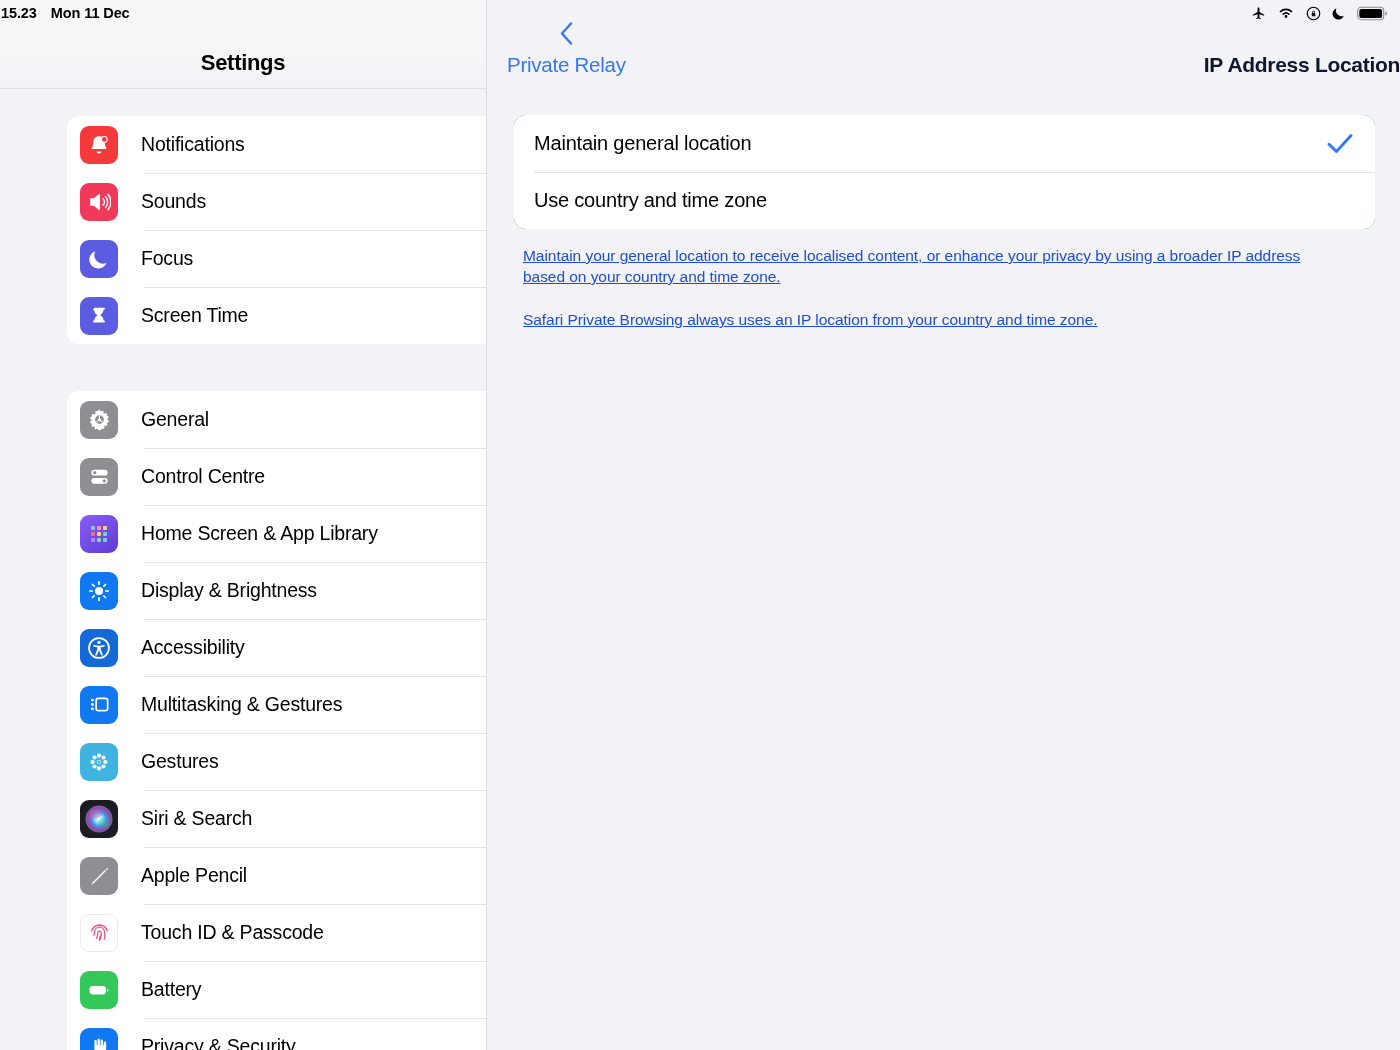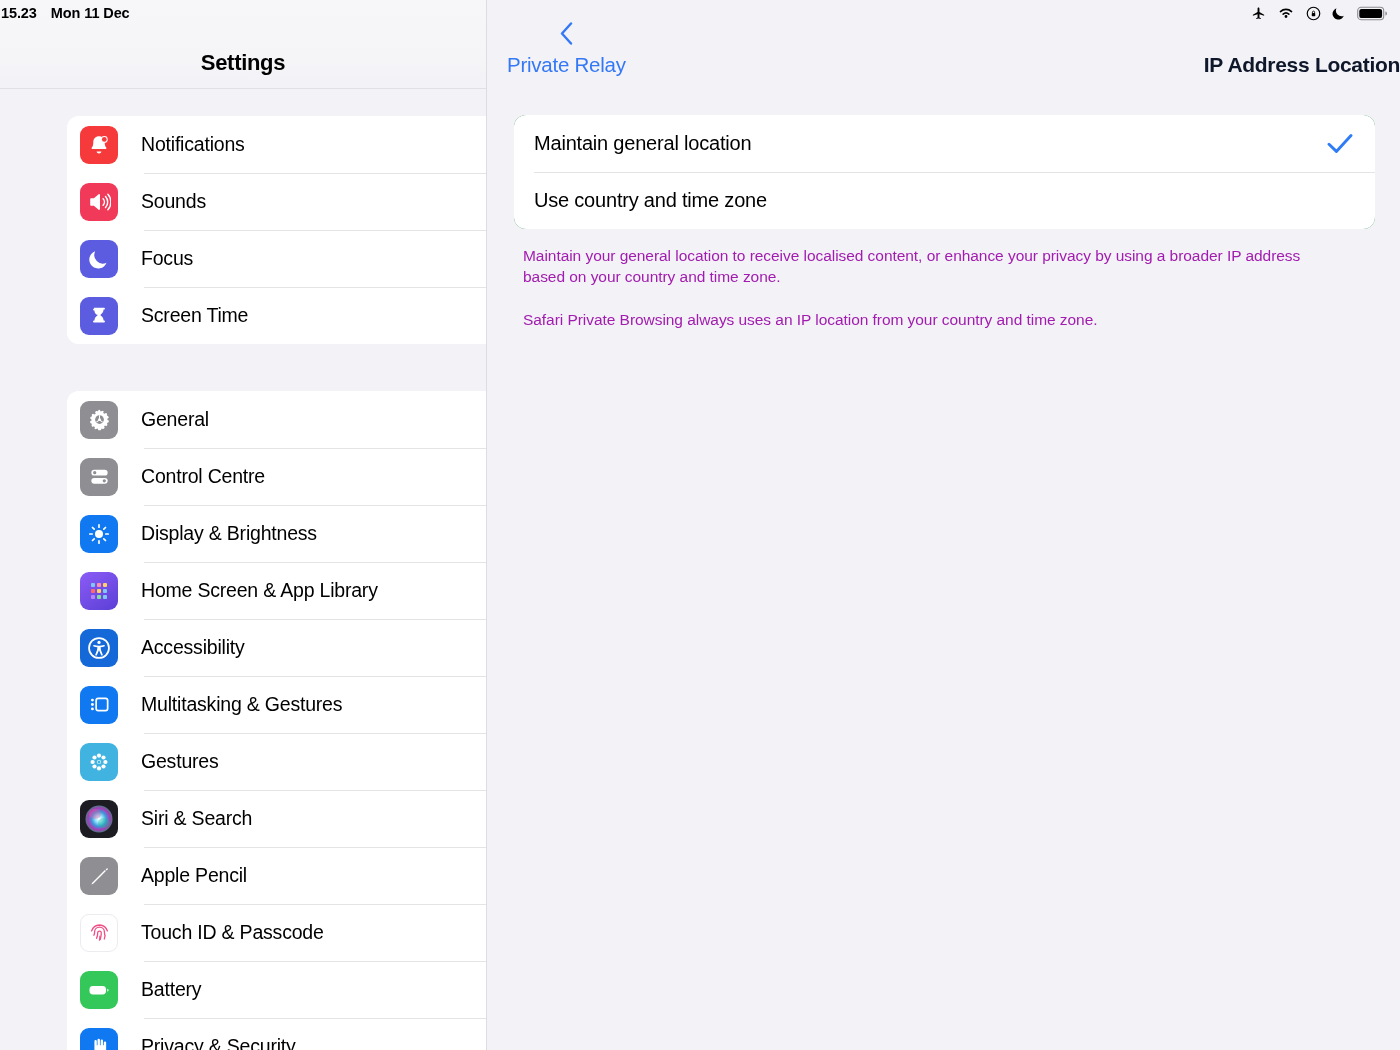--- a/index.html
+++ b/index.html
@@ -99,21 +99,21 @@
     content:""; position:absolute; top:0; left:20px; right:0; height:1px;
     background:#e4e4e7;
   }
   .opt-label { font-size:20px; color:#000; letter-spacing:-0.2px; }
   .opt-check { margin-left:auto; display:flex; align-items:center; }
   .opt-check svg { display:block; }
   .opt-check.hidden { visibility:hidden; }
 
   .footnote {
     margin:16px 22px 0 9px; font-size:15.5px; line-height:21px;
-    color:#a21caf; letter-spacing:-0.05px; max-width:820px;
+    color:#1d4ed8; letter-spacing:-0.05px; max-width:820px;text-decoration:underline;
   }
   .footnote.second { margin-top:22px; }
 </style>
 </head>
 <body>
 
 <div class="screen">
 
   <div class="statusbar">
     <div class="sb-left">
@@ -228,46 +228,46 @@
               <rect x="3.5" y="5" width="17" height="6" rx="3" fill="#fff"></rect>
               <circle cx="7" cy="8" r="1.7" fill="#8e8e93"></circle>
               <rect x="3.5" y="13.5" width="17" height="6" rx="3" fill="#fff"></rect>
               <circle cx="17" cy="16.5" r="1.7" fill="#8e8e93"></circle>
             </svg>
           </div>
           <div class="row-label">Control Centre</div>
         </div>
 
         <div class="row">
-          <div class="row-icon" style="background:#1079f2">
-            <svg width="24" height="24" viewBox="0 0 24 24">
-              <circle cx="12" cy="12" r="4" fill="#fff"></circle>
-              <g stroke="#fff" stroke-width="1.7" stroke-linecap="round">
-                <path d="M12 2.8v2.4M12 18.8v2.4M2.8 12h2.4M18.8 12h2.4M5.5 5.5l1.7 1.7M16.8 16.8l1.7 1.7M18.5 5.5l-1.7 1.7M7.2 16.8l-1.7 1.7"></path>
-              </g>
-            </svg>
-          </div>
-          <div class="row-label">Display &amp; Brightness</div>
-        </div>
-
-        <div class="row">
           <div class="row-icon" style="background:linear-gradient(145deg,#8b5cf6,#5b3fd6)">
             <svg width="22" height="22" viewBox="0 0 22 22">
               <rect x="3" y="3" width="4" height="4" rx="1" fill="#7ec8f2"></rect>
               <rect x="9" y="3" width="4" height="4" rx="1" fill="#ff8fae"></rect>
               <rect x="15" y="3" width="4" height="4" rx="1" fill="#ffd166"></rect>
               <rect x="3" y="9" width="4" height="4" rx="1" fill="#ff6b6b"></rect>
               <rect x="9" y="9" width="4" height="4" rx="1" fill="#ffd166"></rect>
               <rect x="15" y="9" width="4" height="4" rx="1" fill="#7ec8f2"></rect>
               <rect x="3" y="15" width="4" height="4" rx="1" fill="#b388ff"></rect>
               <rect x="9" y="15" width="4" height="4" rx="1" fill="#80e0a0"></rect>
               <rect x="15" y="15" width="4" height="4" rx="1" fill="#7ec8f2"></rect>
             </svg>
           </div>
           <div class="row-label">Home Screen &amp; App Library</div>
+        </div>
+
+        <div class="row">
+          <div class="row-icon" style="background:#1079f2">
+            <svg width="24" height="24" viewBox="0 0 24 24">
+              <circle cx="12" cy="12" r="4" fill="#fff"></circle>
+              <g stroke="#fff" stroke-width="1.7" stroke-linecap="round">
+                <path d="M12 2.8v2.4M12 18.8v2.4M2.8 12h2.4M18.8 12h2.4M5.5 5.5l1.7 1.7M16.8 16.8l1.7 1.7M18.5 5.5l-1.7 1.7M7.2 16.8l-1.7 1.7"></path>
+              </g>
+            </svg>
+          </div>
+          <div class="row-label">Display &amp; Brightness</div>
         </div>
 
         <div class="row">
           <div class="row-icon" style="background:#1568d8">
             <svg width="26" height="26" viewBox="0 0 24 24">
               <circle cx="12" cy="12" r="9.2" fill="none" stroke="#fff" stroke-width="1.6"></circle>
               <circle cx="12" cy="6.9" r="1.5" fill="#fff"></circle>
               <path fill="#fff" d="M7.4 9.3c2.9.9 6.3.9 9.2 0 .5-.1.8.2.8.6s-.2.6-.6.8c-1 .3-2.1.6-3.3.7l.3 2.4 1.6 4.1c.2.5-.1.9-.5 1-.4.2-.8 0-1-.5l-1.9-4.3-1.9 4.3c-.2.5-.6.7-1 .5-.4-.1-.7-.5-.5-1l1.6-4.1.3-2.4c-1.2-.1-2.3-.4-3.3-.7-.4-.2-.6-.4-.6-.8s.3-.7.8-.6z"></path>
             </svg>
           </div>

